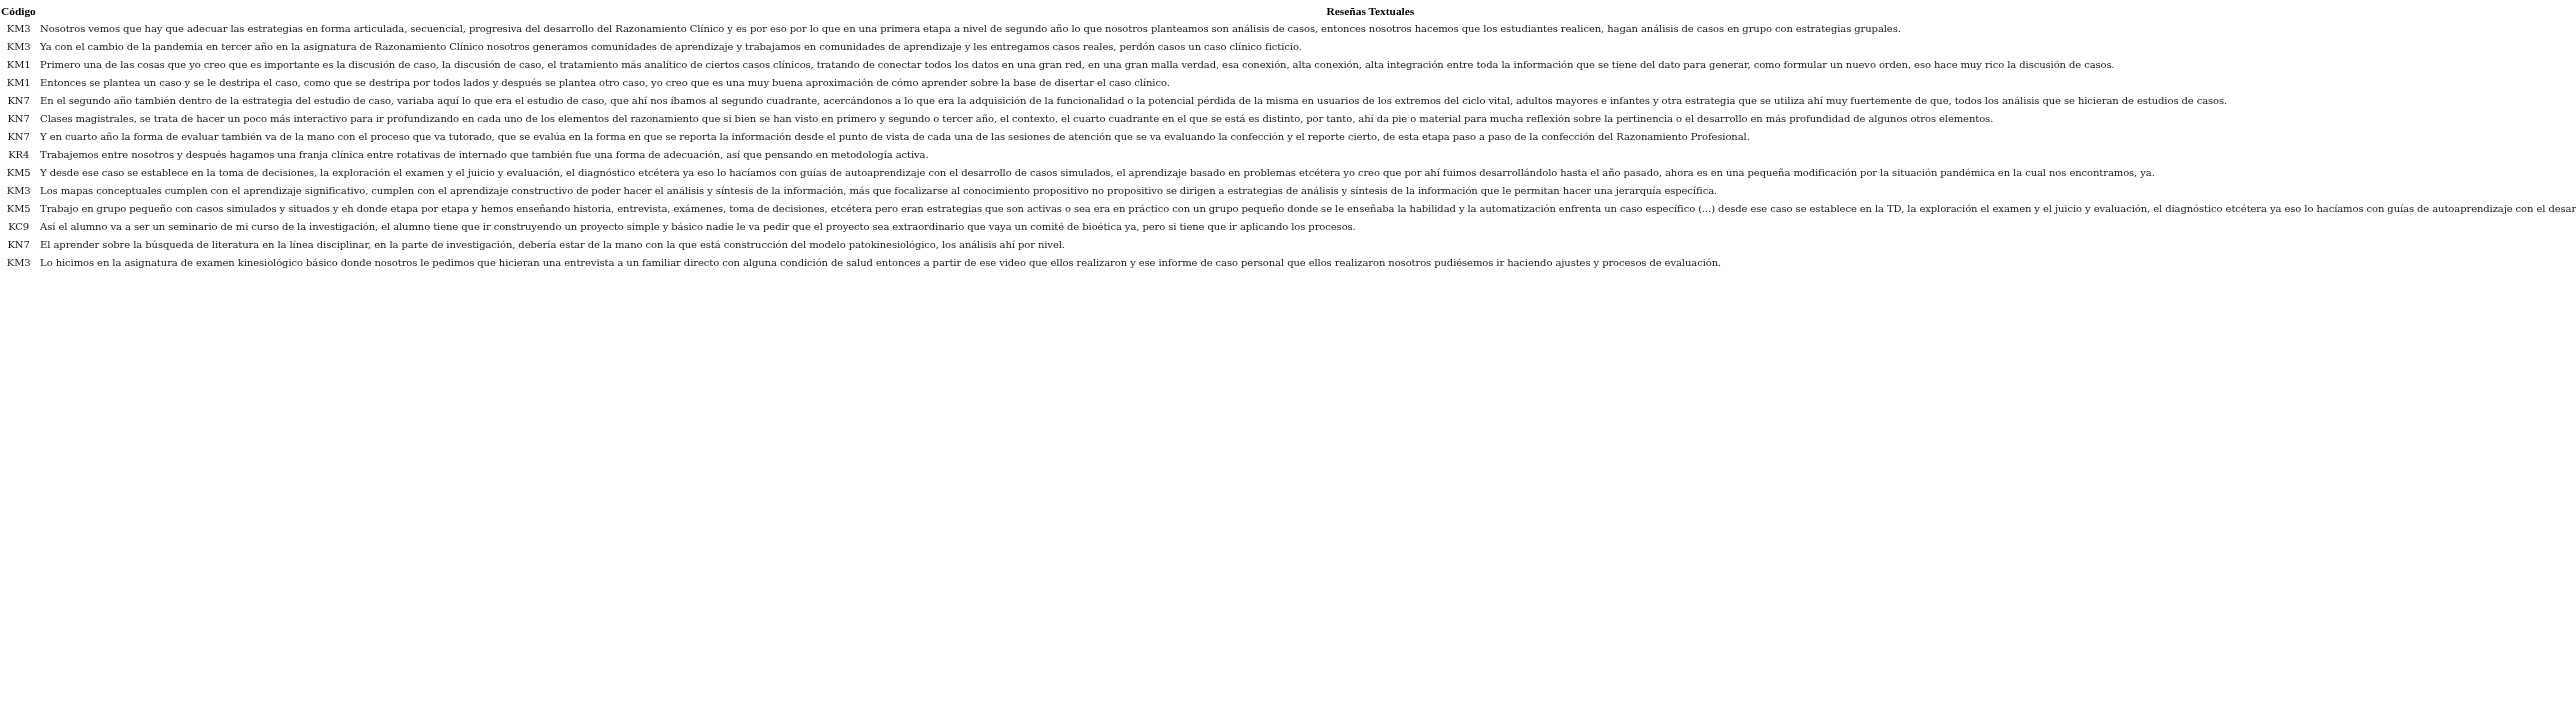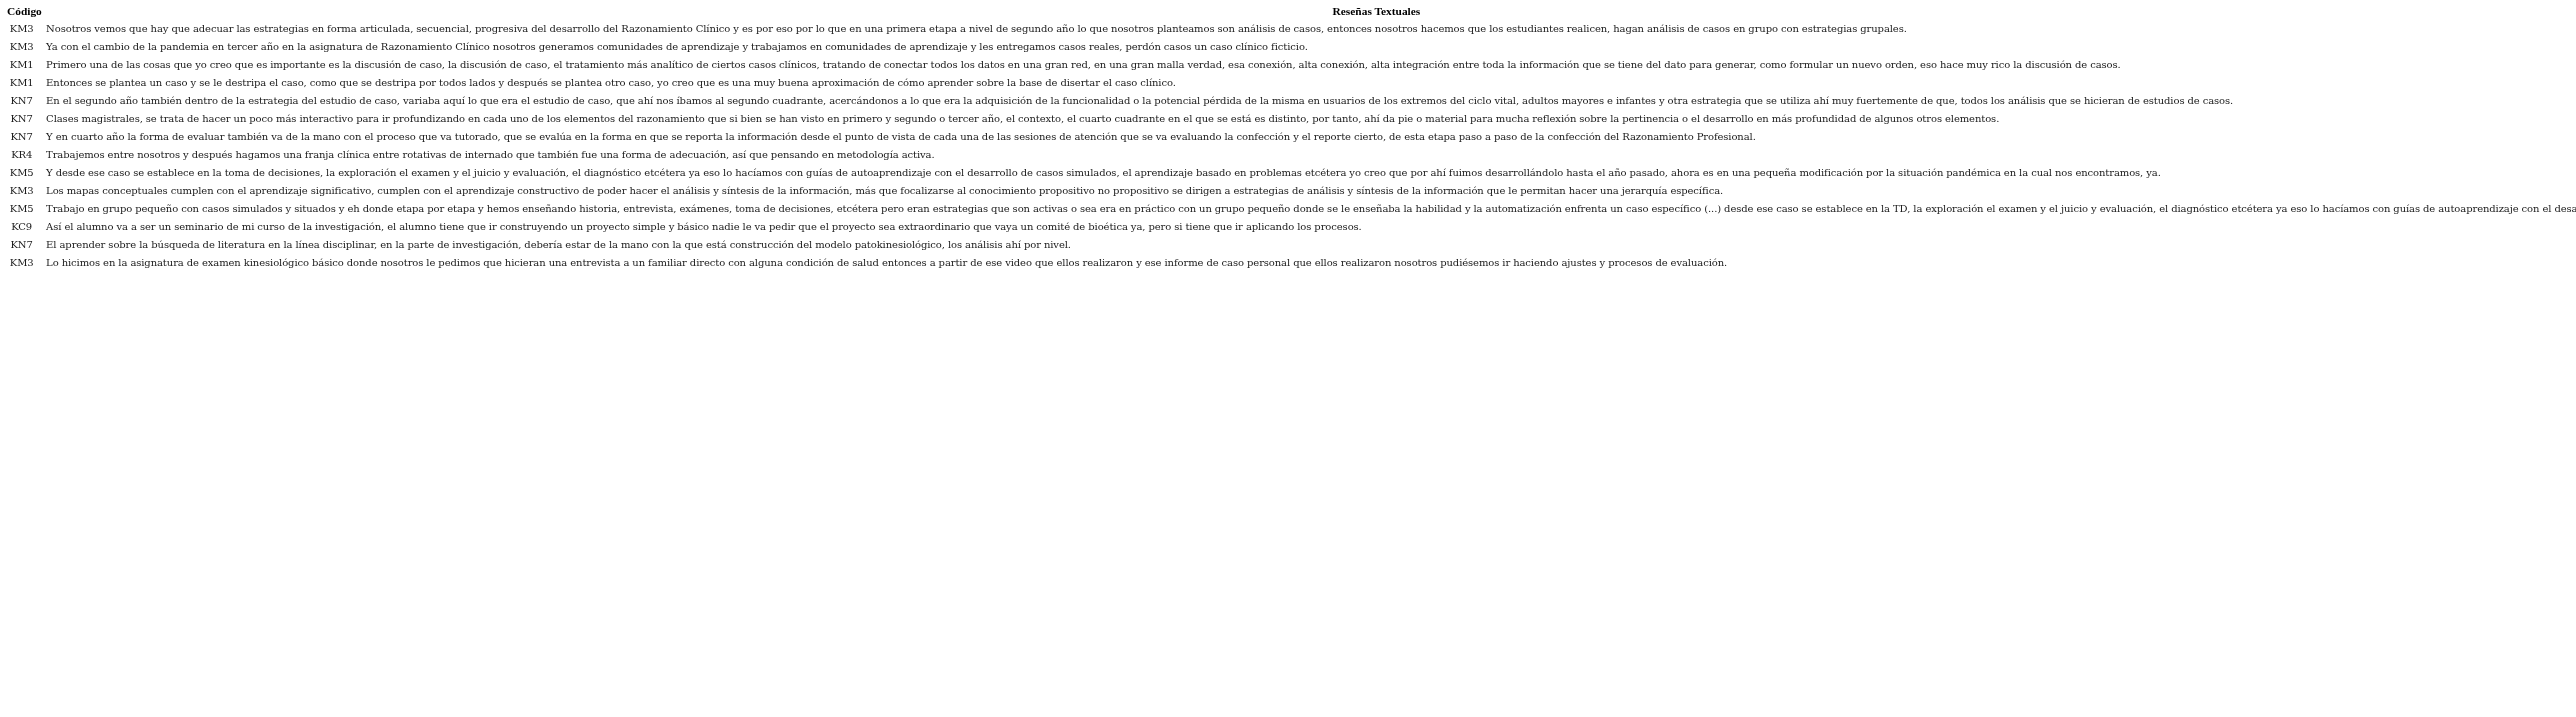--- a/index.html
+++ b/index.html
@@ -25,21 +25,21 @@
     th {
       font-family: "Liberation Serif", "DejaVu Serif", serif;
       font-weight: bold;
       font-size: 11.4px;
       color: #000;
       padding: 0 4.3px;
       height: 15.6px;
       line-height: 15.6px;
       white-space: nowrap;
     }
-    th.code-col { text-align: right; width: 35px; padding-left: 7px; }
+    th.code-col { text-align: right; width: 35px; padding-left: 1px; }
     th.text-col { text-align: center; }
     td {
       font-size: 10px;
       height: 18px;
       line-height: 18px;
       white-space: nowrap;
       padding: 0;
       vertical-align: middle;
       letter-spacing: -0.1px;
     }

